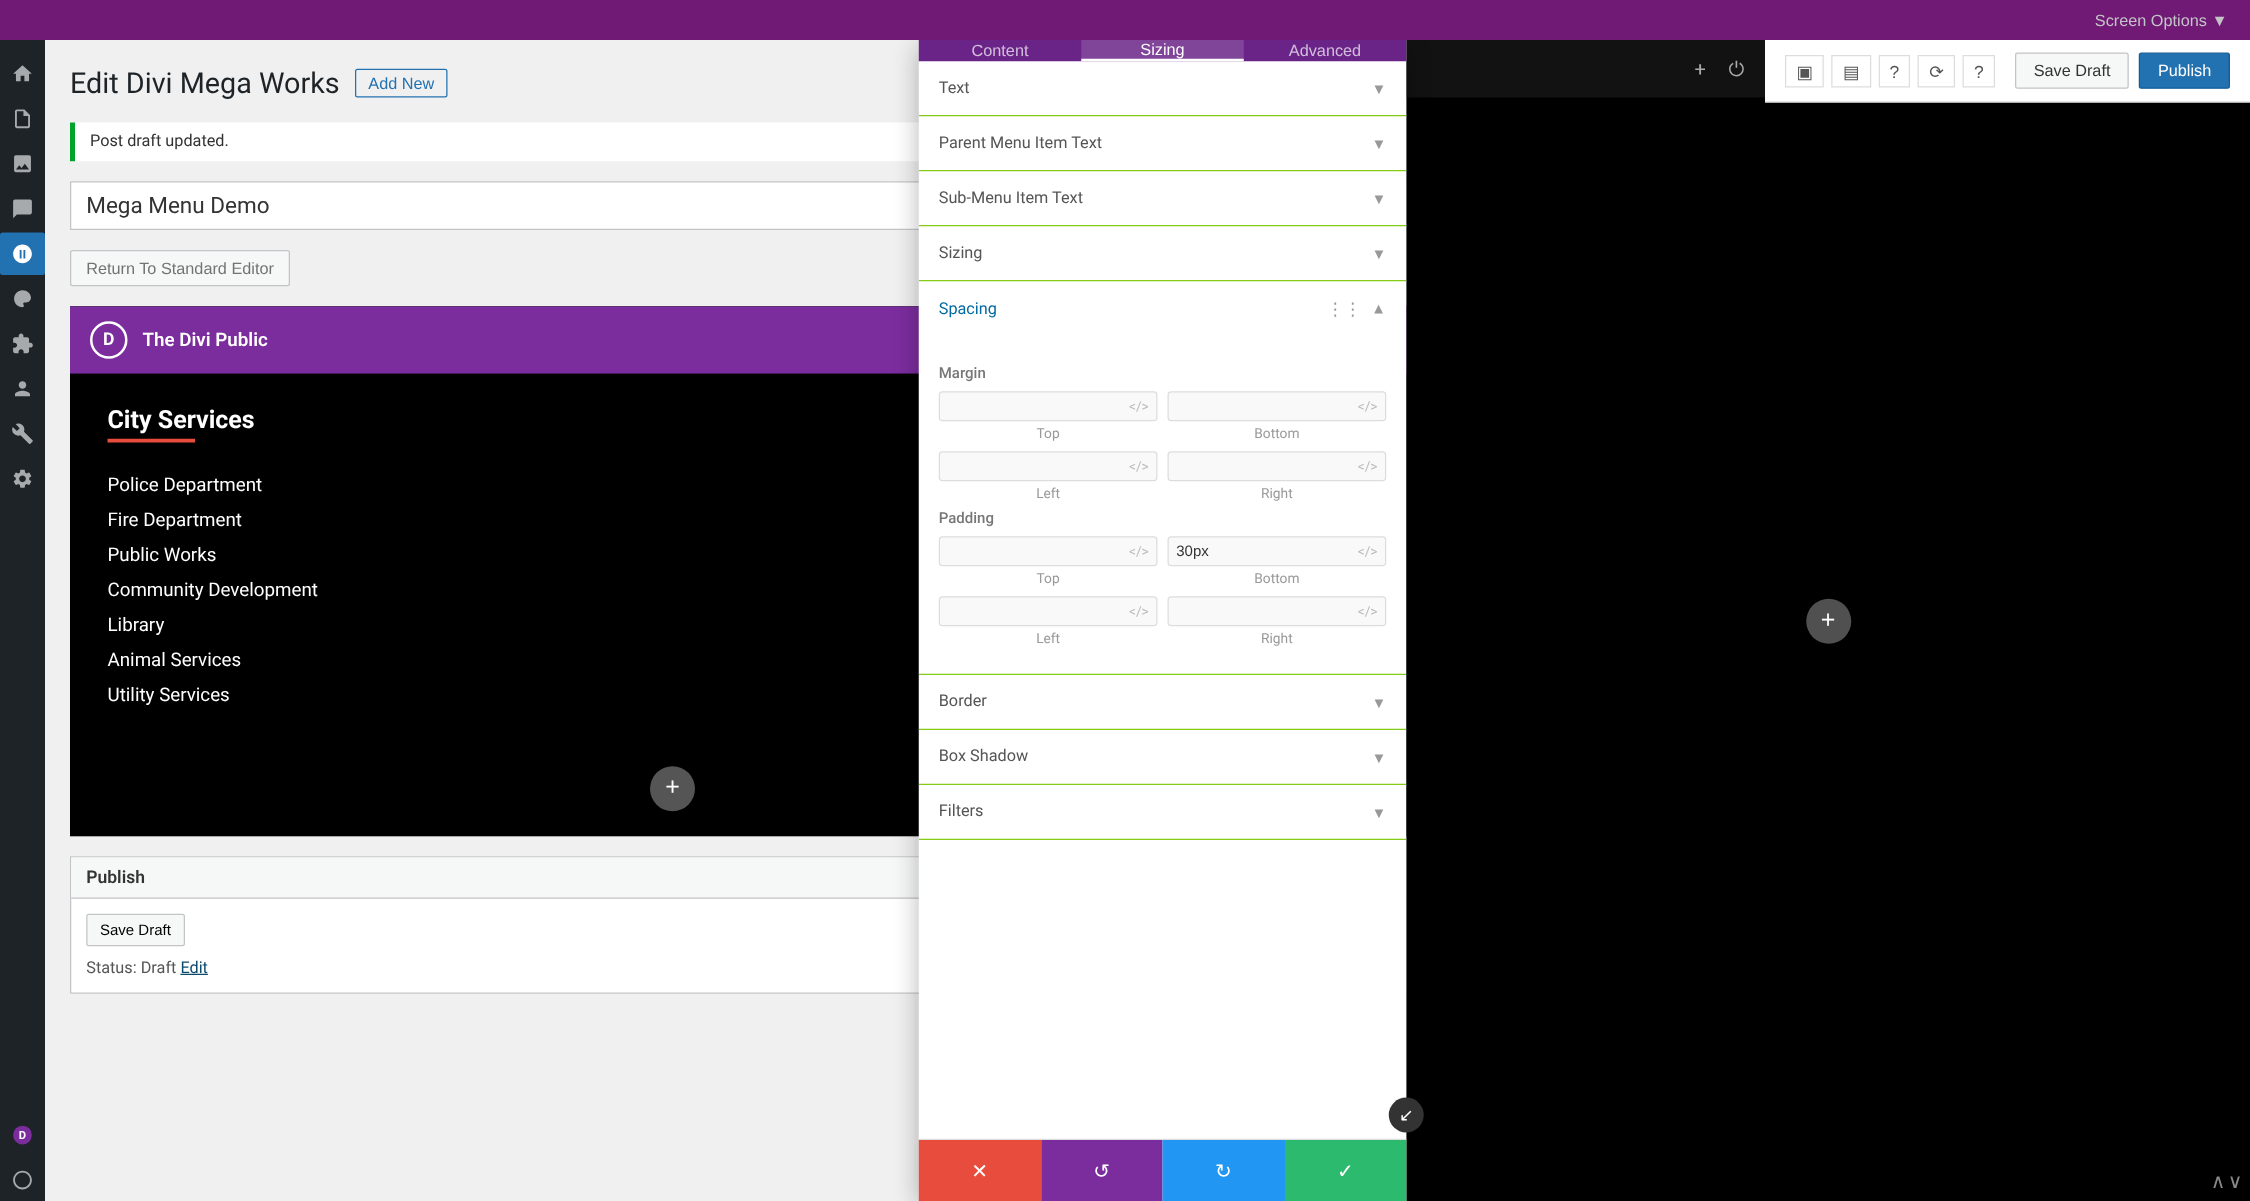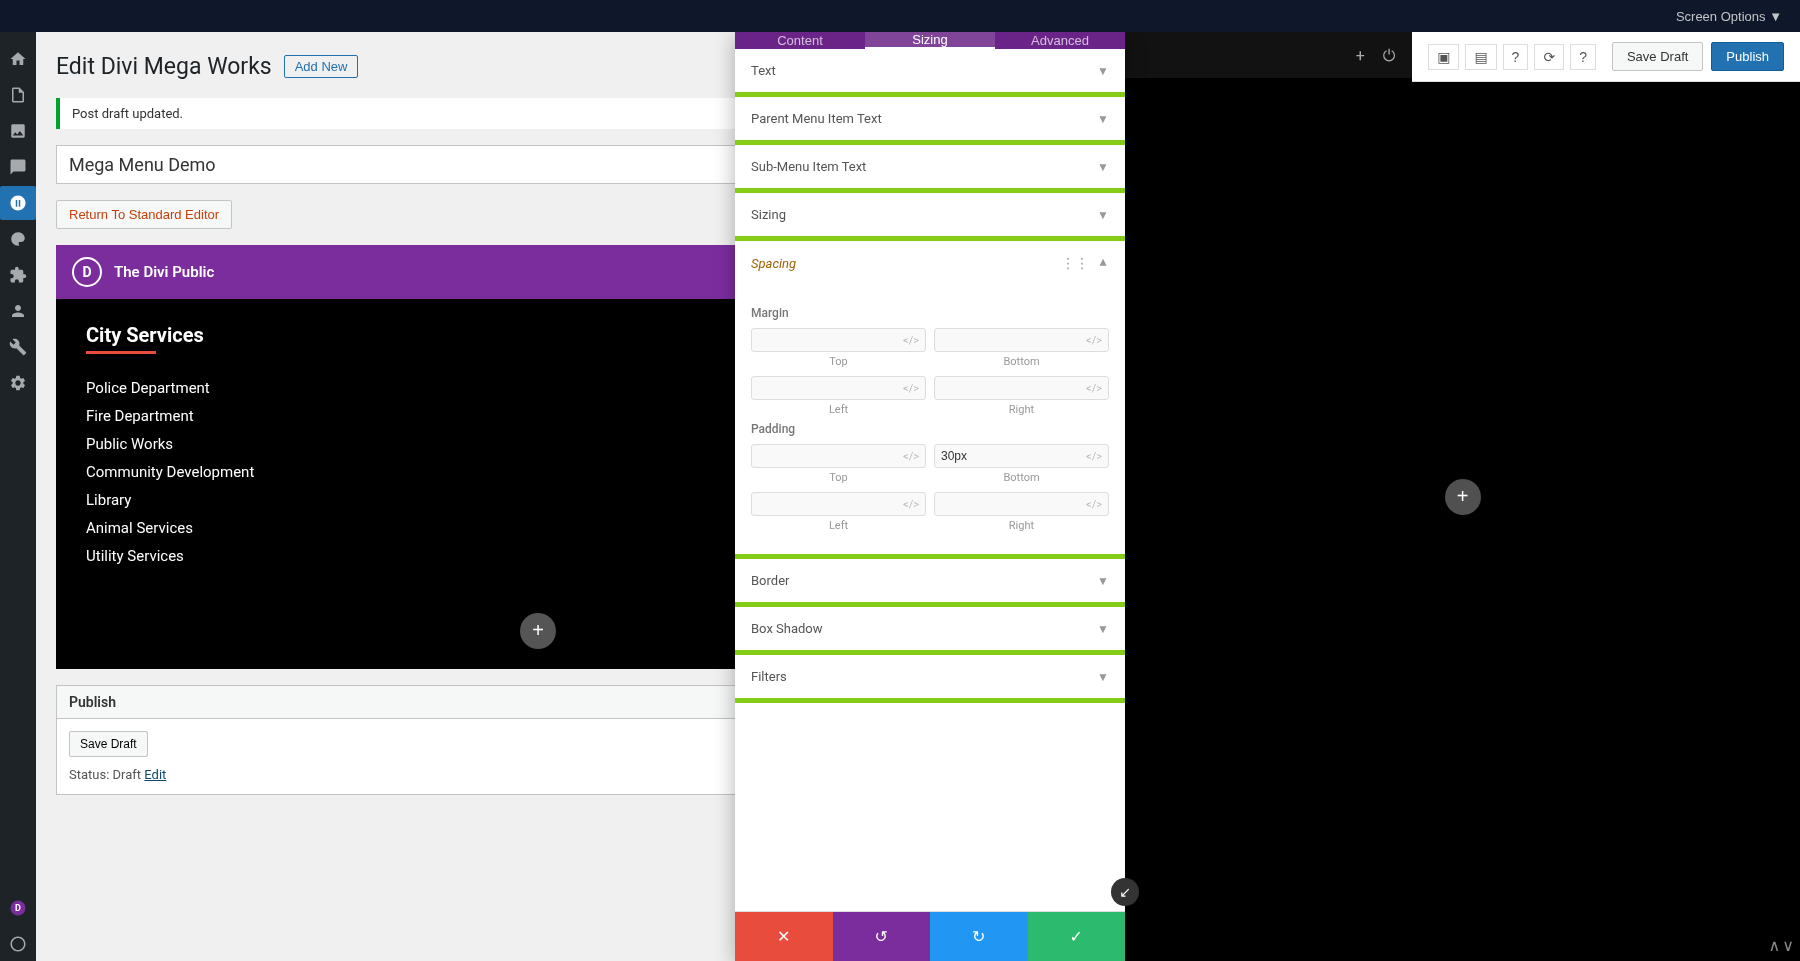--- a/index.html
+++ b/index.html
@@ -1,21 +1,21 @@
 <!DOCTYPE html>
 <html><head>
   <meta charset="utf-8">
   <style>
     * { box-sizing: border-box; margin: 0; padding: 0; }
     body { font-family: -apple-system, BlinkMacSystemFont, "Segoe UI", Roboto, sans-serif; background: #f0f0f1; font-size: 13px; color: #333; }
 
     
     .admin-bar {
       position: fixed; top: 0; left: 0; right: 0; height: 32px;
-      background: #0f172a; display: flex; align-items: center;
+      background: #701a75; display: flex; align-items: center;
       justify-content: flex-end; z-index: 9999; padding: 0 10px;
     }
     .screen-options-btn {
       color: #c3c4c7; background: none; border: none; cursor: pointer;
       font-size: 13px; padding: 0 8px;
     }
 
     
     .left-sidebar {
       position: fixed; top: 32px; left: 0; bottom: 0; width: 36px;
@@ -59,21 +59,21 @@
       background: #fff; border: 1px solid #c3c4c7; margin-bottom: 16px;
       padding: 8px 12px;
     }
     .post-title-input {
       width: 100%; border: none; outline: none; font-size: 18px;
       color: #333; font-family: inherit;
     }
 
     
     .return-editor-btn {
-      background: #f6f7f7; border: 1px solid #c3c4c7; color: #c2410c;
+      background: #f6f7f7; border: 1px solid #c3c4c7; color: #737373;
       padding: 6px 12px; cursor: pointer; font-size: 13px;
       border-radius: 2px; margin-bottom: 16px; display: inline-block;
     }
 
     
     .divi-builder {
       background: #000; border-radius: 0; margin-bottom: 16px; position: relative;
       overflow: hidden;
     }
     .divi-builder-header {
@@ -163,21 +163,21 @@
       border-bottom: 2px solid #fff;
     }
 
     
     .mega-panel-body {
       flex: 1; overflow-y: auto; padding: 0;
     }
 
     
     .accordion-section {
-      border-bottom: 5px solid #84cc16;
+      border-bottom: 1px solid #84cc16;
     }
     .accordion-header {
       display: flex; align-items: center; justify-content: space-between;
       padding: 14px 16px; cursor: pointer; font-size: 13px; color: #555;
     }
     .accordion-header.active { color: #7b2d9e; }
     .accordion-chevron {
       font-size: 12px; color: #999; transition: transform 0.2s;
     }
     .accordion-chevron.up { transform: rotate(180deg); }
@@ -482,21 +482,21 @@
 
     <div class="accordion-section">
       <div class="accordion-header">
         <span>Sizing</span>
         <span class="accordion-chevron">▼</span>
       </div>
     </div>
 
     <div class="accordion-section">
       <div class="accordion-header active">
-        <span style="color:#a16207;font-style:italic;">Spacing</span>
+        <span style="color:#0369a1;">Spacing</span>
         <div class="accordion-header-actions">
           <span class="accordion-menu-icon">⋮⋮</span>
           <span class="accordion-chevron up">▼</span>
         </div>
       </div>
       <div class="spacing-content">
 
         <div class="spacing-label">Margin</div>
         <div class="spacing-grid">
           <div class="spacing-field">

